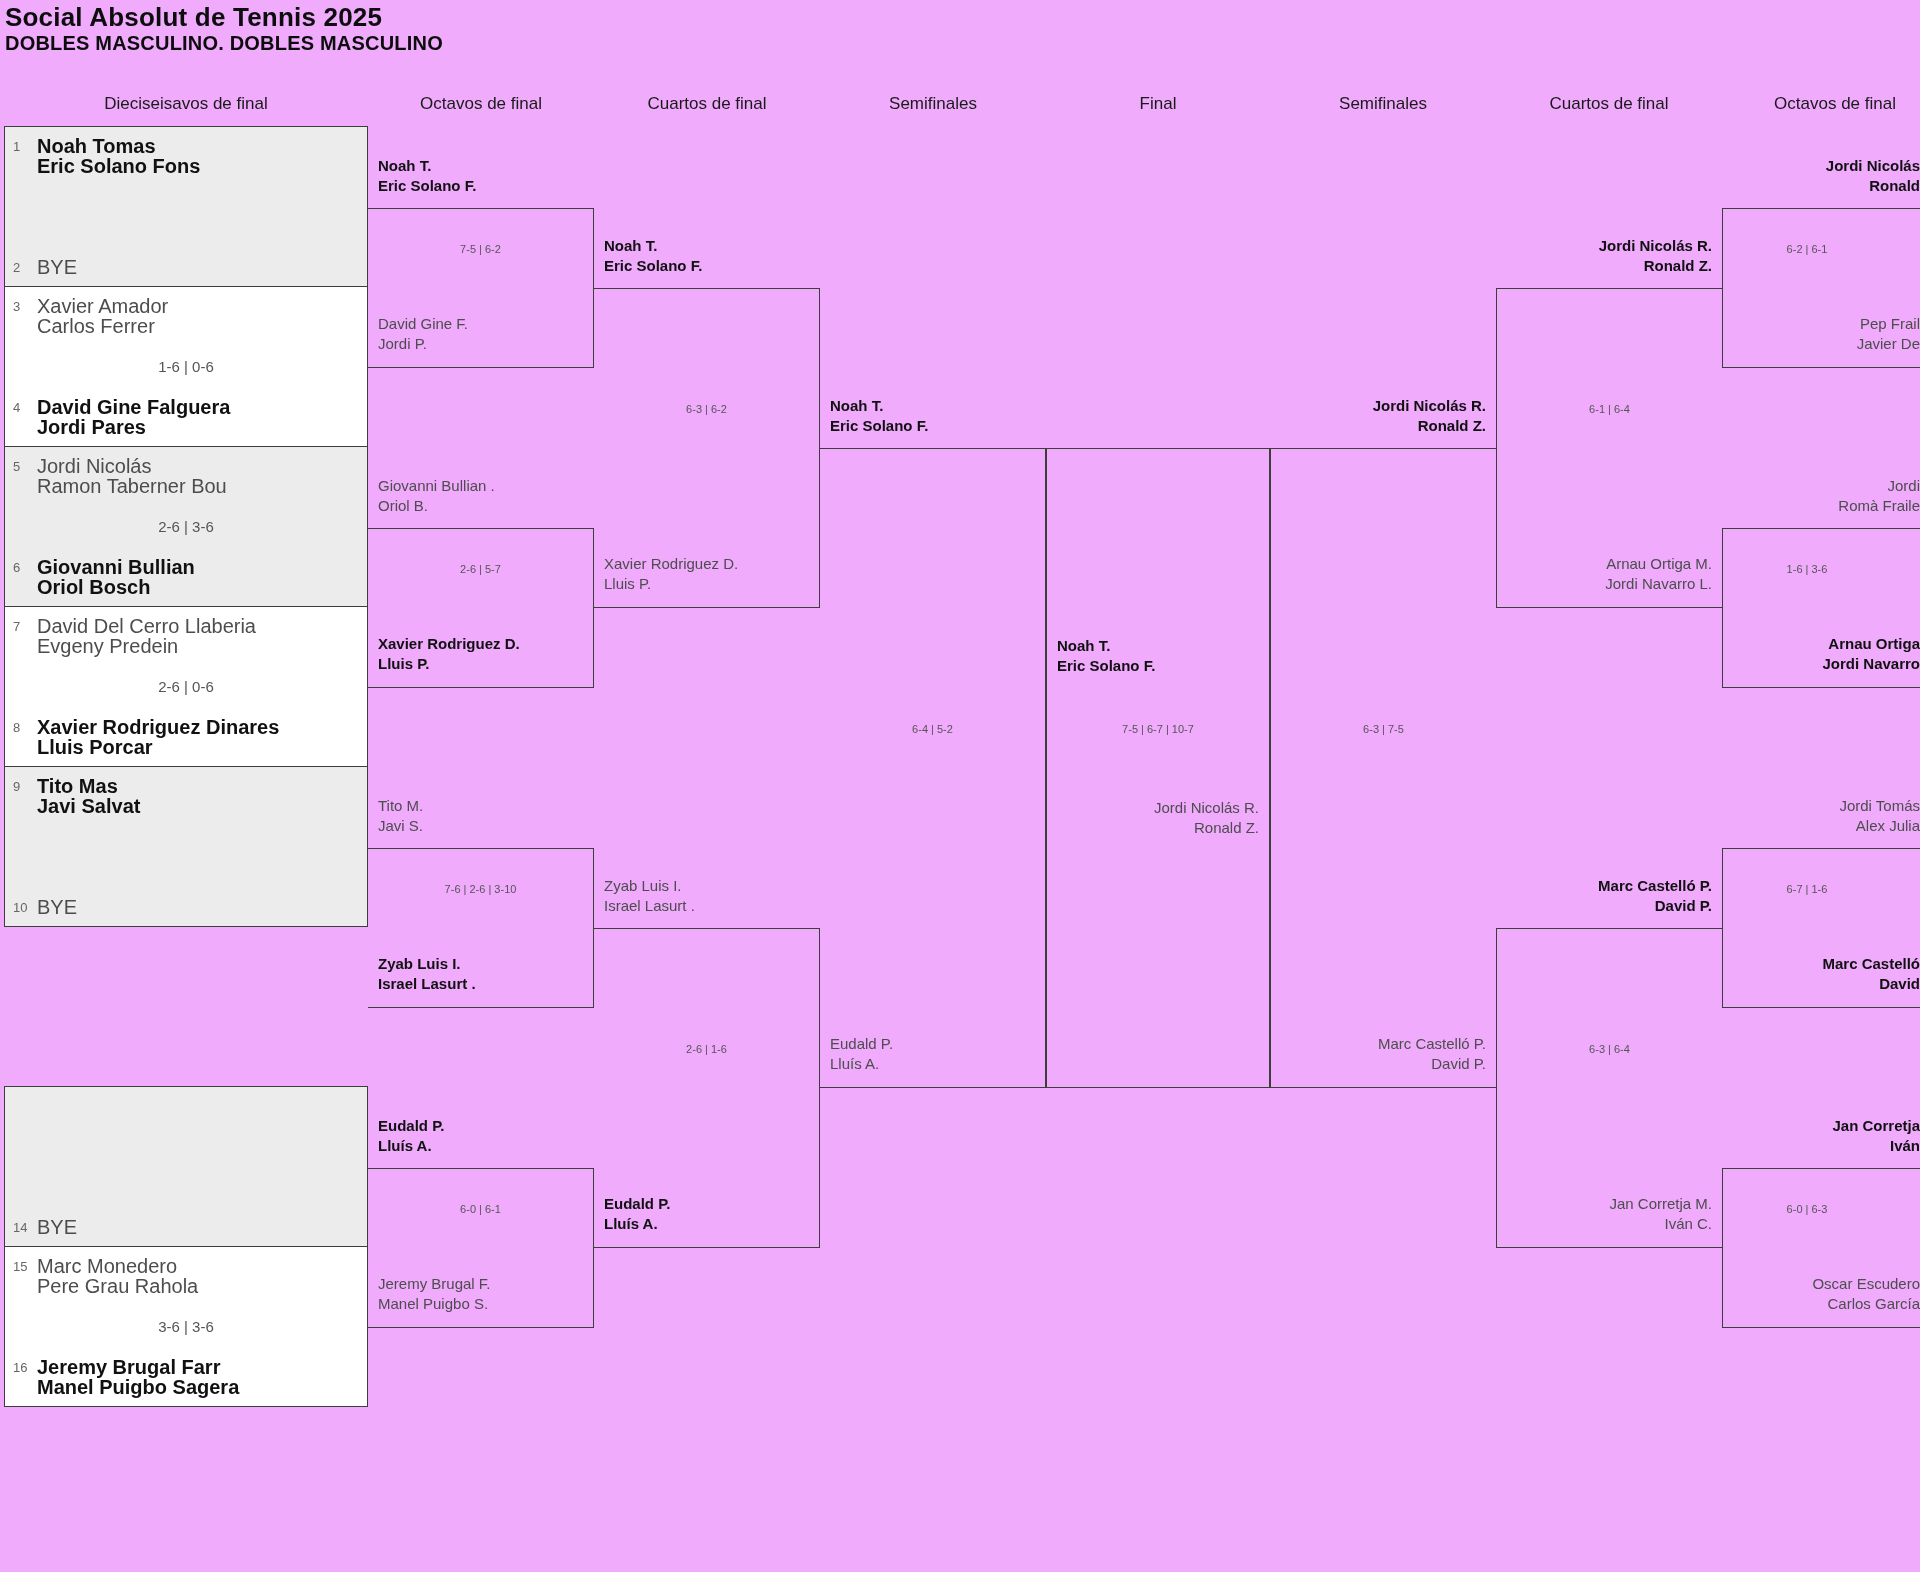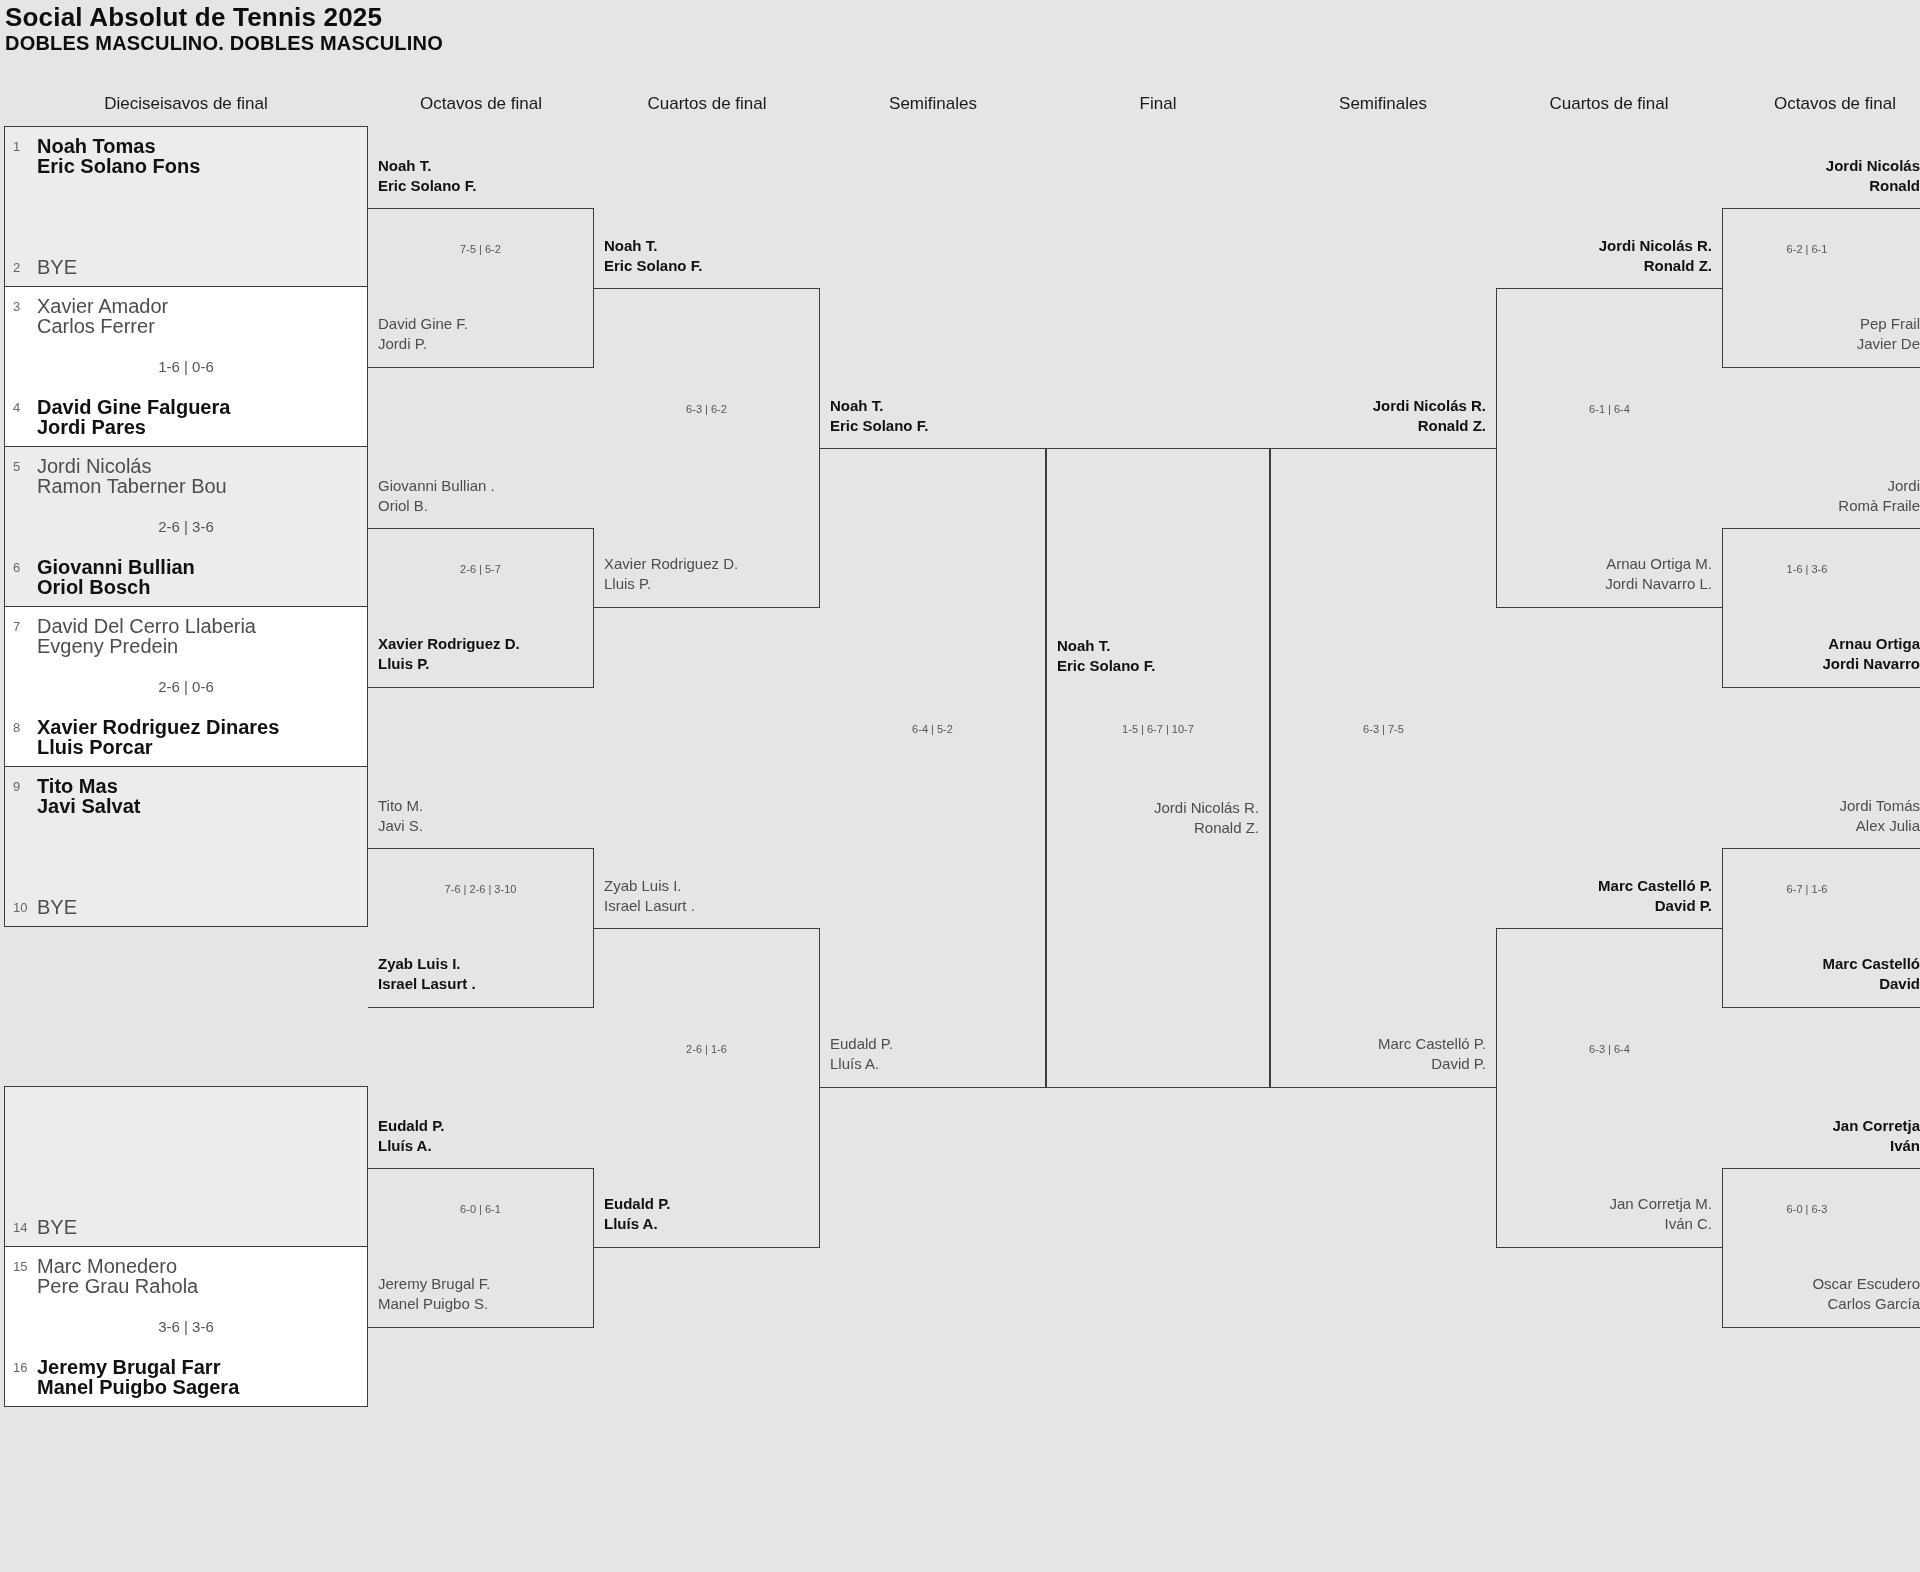--- a/index.html
+++ b/index.html
@@ -1,17 +1,17 @@
 <!DOCTYPE html>
 <html><head>
 <meta charset="utf-8">
 <style>
   html,body{margin:0;padding:0;background:#fff;}
   body{font-family:"Liberation Sans","DejaVu Sans",sans-serif;color:#1a1a1a;}
-  #stage{position:relative;width:1920px;height:1572px;background:#e5e5e5;overflow:hidden;}
+  #stage{position:relative;width:1920px;height:1572px;background:#f0abfc;overflow:hidden;}
 
   
   .title{position:absolute;left:5px;top:2px;font-size:26px;font-weight:600;color:#0d0d0d;letter-spacing:.2px;}
   .subtitle{position:absolute;left:5px;top:32px;font-size:20px;font-weight:600;color:#0d0d0d;letter-spacing:.2px;}
   .logo{position:absolute;left:1686px;top:0;width:226px;height:64px;}
 
   
   .rh{position:absolute;top:94px;height:24px;font-size:17px;font-weight:500;color:#1a1a1a;text-align:center;}
   .rh0{left:4px;width:364px}.rh1{left:368px;width:226px}.rh2{left:594px;width:226px}
   .rh3{left:820px;width:226px}.rh4{left:1046px;width:224px}.rh5{left:1270px;width:226px}
@@ -270,21 +270,21 @@
       <div class="ln">Eudald P.</div>
       <div class="ln">Lluís A.</div>
     </div>
   </div>
 
   <div class="rect all h640" style="left:1046px;top:448px;width:224px">
     <div class="final-winner">
       <div class="ln">Noah T.</div>
       <div class="ln">Eric Solano F.</div>
     </div>
-    <div class="score">1-5 | 6-7 | 10-7</div>
+    <div class="score">7-5 | 6-7 | 10-7</div>
     <div class="final-runner">
       <div class="ln">Jordi Nicolás R.</div>
       <div class="ln">Ronald Z.</div>
     </div>
   </div>
 
   <div class="rect r h640" style="left:1270px;top:448px">
     <div class="lbl lbl-top win">
       <div class="ln">Jordi Nicolás R.</div>
       <div class="ln">Ronald Z.</div>

